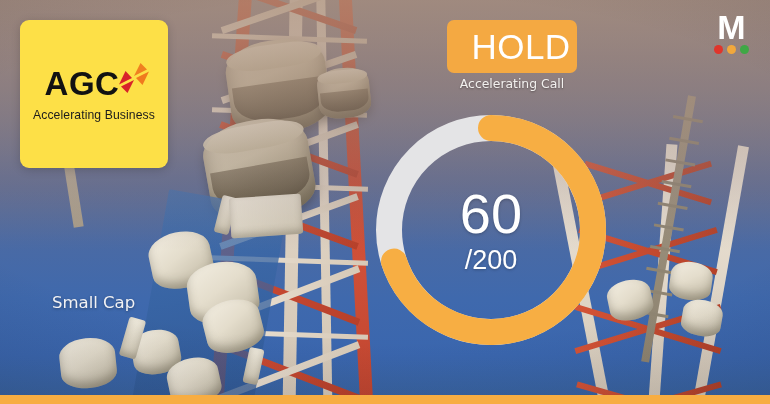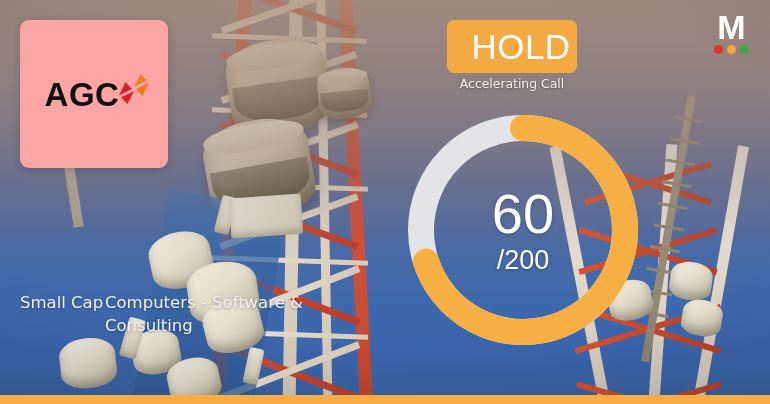--- a/index.html
+++ b/index.html
@@ -123,21 +123,21 @@
   }
   .bluebox{
     position:absolute;
     background:linear-gradient(160deg,#3e6fb0,#2d5590);
     border-radius:2px;
   }
 
   
   .logo-card{
     position:absolute; left:20px; top:20px; width:148px; height:148px;
-    background:#fca5a5; border-radius:9px;
+    background:#fde047; border-radius:9px;
     box-shadow:0 2px 10px rgba(0,0,0,.18);
     display:flex; align-items:center; justify-content:center;
   }
   .agc-wrap{ position:relative; width:130px; text-align:center; }
   .agc-mark{ position:absolute; right:8px; top:-6px; width:34px; height:34px; }
   .agc-text{
     font-family:"Liberation Sans", sans-serif;
     font-weight:700; font-size:33px; letter-spacing:.5px;
     color:#121212; line-height:1; padding-right:24px;
   }
@@ -155,21 +155,21 @@
     font-family:"Liberation Sans", sans-serif;
     color:#fff; font-size:35px; font-weight:400; letter-spacing:.5px; line-height:1;
   }
   .call-label{
     position:absolute; left:447px; top:76px; width:130px;
     text-align:center; color:#f3f1ef; font-size:12.4px;
     font-family:"DejaVu Sans", sans-serif;
     text-shadow:0 1px 2px rgba(0,0,0,.35);
   }
 
-  .gauge{ position:absolute; left:408px; top:115px; width:230px; height:230px; }
+  .gauge{ position:absolute; left:376px; top:115px; width:230px; height:230px; }
   .gauge svg{ display:block; }
   .gauge-center{
     position:absolute; inset:0; display:flex; flex-direction:column;
     align-items:center; justify-content:center; pointer-events:none;
   }
   .gauge-score{
     font-family:"Liberation Sans", sans-serif;
     font-size:56px; color:#fff; font-weight:400; line-height:1;
     text-shadow:0 1px 3px rgba(0,0,0,.25);
   }
@@ -186,20 +186,21 @@
     font-family:"DejaVu Sans", sans-serif;
     font-size:27px; font-weight:700; color:#fff; line-height:1.05;
     text-shadow:0 1px 4px rgba(0,0,0,.35);
   }
   .meta-row{ display:flex; margin-top:8px; }
   .meta-cap{
     width:85px; flex:0 0 85px;
     font-family:"DejaVu Sans", sans-serif;
     font-size:16.5px; color:#f2f2f4; line-height:1.42;
     text-shadow:0 1px 3px rgba(0,0,0,.35);
+    margin-left:32px;
   }
   .meta-sector{
     font-family:"DejaVu Sans", sans-serif;
     font-size:16.5px; color:#f2f2f4; line-height:1.42;
     text-shadow:0 1px 3px rgba(0,0,0,.35);
     max-width:205px;
   }
 
   .brand{ position:absolute; right:16px; top:14px; width:46px; }
   .brand-m{
@@ -313,20 +314,21 @@
     <div class="agc-wrap">
       <div class="agc-mark">
         <svg viewBox="0 0 34 34" width="34" height="34" aria-hidden="true">
           <polygon points="17,15 23.5,2 30,8.5" fill="#f08020"></polygon>
           <polygon points="19,17 32,10.5 25.5,24" fill="#f07a1e"></polygon>
           <polygon points="17,19 10.5,32 4,25.5" fill="#d8232a"></polygon>
           <polygon points="15,17 2,23.5 8.5,10" fill="#d8232a"></polygon>
         </svg>
       </div>
       <div class="agc-text">AGC</div>
+      <div class="agc-tag">Accelerating Business</div>
     </div>
   </div>
 
   <div class="hold-badge" style="background: rgb(244, 169, 66);">
     <span>HOLD</span>
   </div>
   <div class="call-label">Accelerating Call</div>
 
   <div class="gauge">
     <svg width="230" height="230" viewBox="0 0 230 230" aria-hidden="true">
@@ -335,21 +337,20 @@
     </svg>
     <div class="gauge-center">
       <div class="gauge-score">60</div>
       <div class="gauge-total">/200</div>
     </div>
   </div>
 
   <div class="company">
     <div class="meta-row">
       <div class="meta-cap">Small Cap</div>
-      <div class="meta-sector">Computers - Software &amp; Consulting</div>
     </div>
   </div>
 
   <div class="brand">
     <div class="brand-m">M</div>
     <div class="dots">
       <span class="dot" style="background:#e0352b"></span>
       <span class="dot" style="background:#f2a83c"></span>
       <span class="dot" style="background:#3fa845"></span>
     </div>

